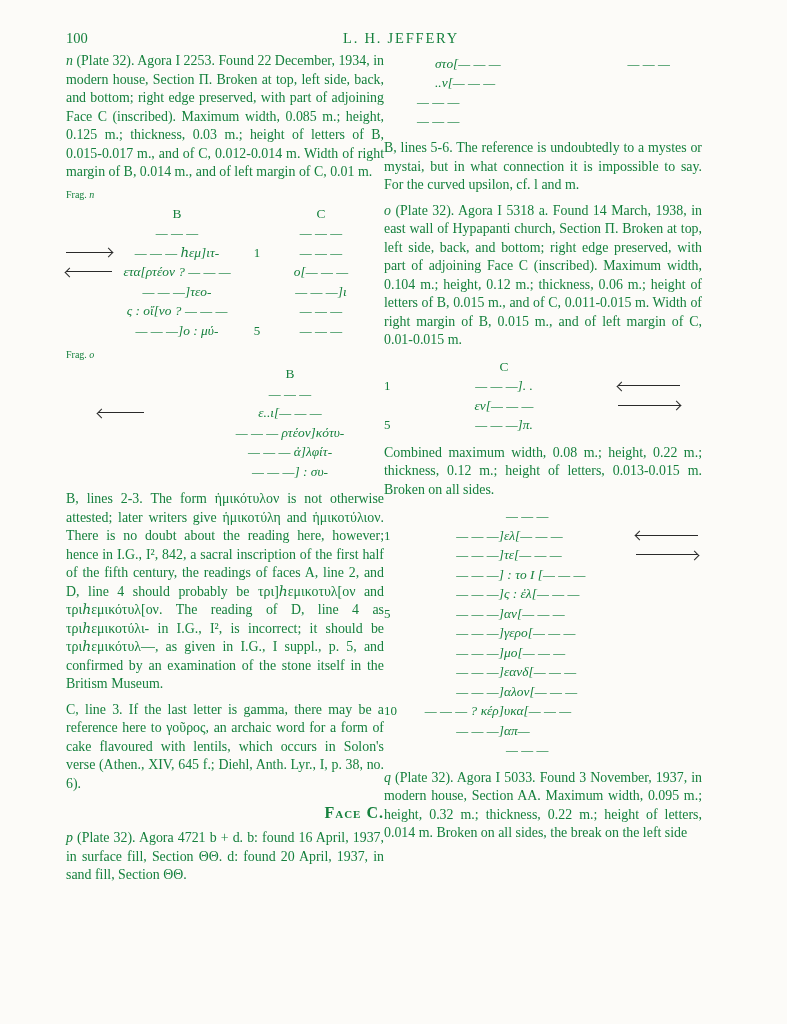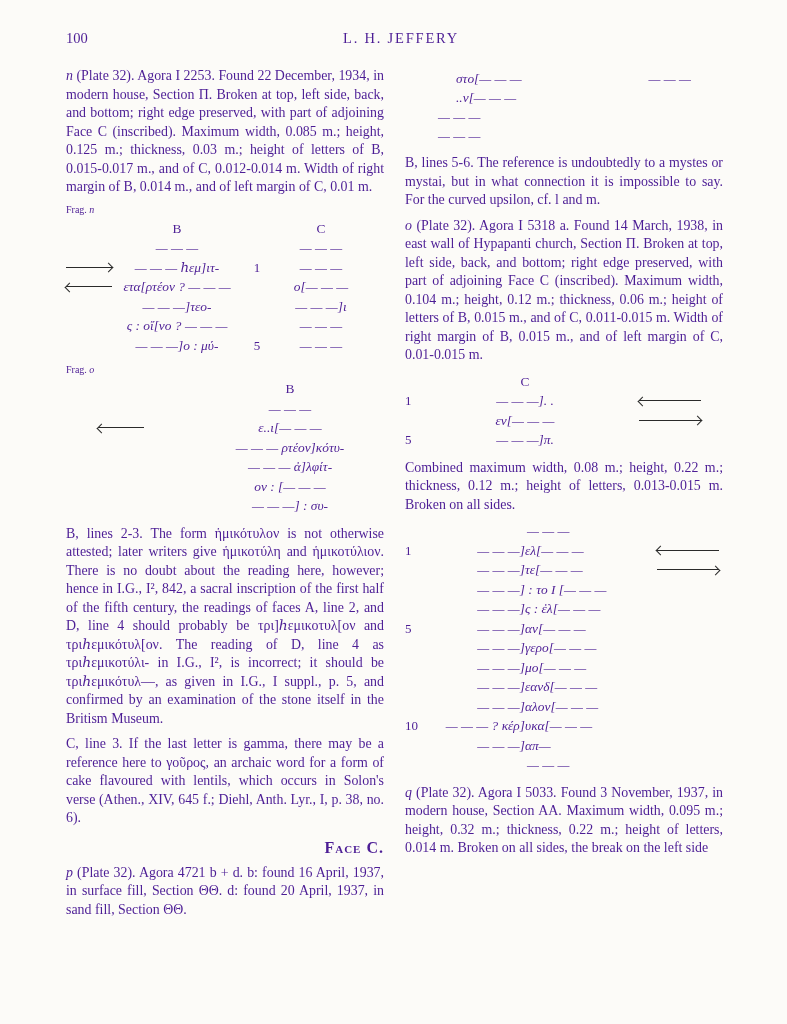--- a/index.html
+++ b/index.html
@@ -1,25 +1,25 @@
 <!DOCTYPE html>
 <html><head>
 <meta charset="utf-8">
 <style>
   * { box-sizing: border-box; }
   html,body { margin:0; padding:0; background:#ffffff; }
   .page {
-    width:787px; height:1024px; background:#fcfbf8; color:#4c1d95;
+    width:787px; height:1024px; background:#fcfbf8; color:#15803d;
     font-family:"Liberation Serif","DejaVu Serif",serif;
     padding:30px 64px 0 66px; position:relative; overflow:hidden;
   }
   .running-head { position:relative; height:22px; font-size:14.5px; }
   .pageno { position:absolute; left:0; top:0; }
   .headtitle { position:absolute; left:13px; right:0; text-align:center; letter-spacing:1.8px; }
-  .cols { display:flex; gap:21px; margin-top:15px; }
+  .cols { display:flex; }
   .col { width:318px; flex:0 0 318px; }
   p.just { margin:0 0 7px; text-align:justify; font-size:13.9px; line-height:18.5px; }
   .lead { font-style:italic; }
   .fraglabel { margin:5px 0 4px; font-size:10px; }
   .fraglabel i { font-style:italic; }
   .sechead { text-align:right; font-size:16px; margin:11px 0 7px; font-variant:small-caps; letter-spacing:1px; font-weight:bold; }
 
   .frag { font-style:italic; font-size:13.4px; line-height:19px; margin:2px 0 9px; }
   .colhead { font-style:normal; }
   .numcell { font-style:normal; font-size:13px; }
@@ -154,24 +154,20 @@
         <div class="fo-row">
           <span class="fo-gut"></span>
           <span class="fo-text">— — — ρτέον]κότυ-</span>
         </div>
         <div class="fo-row">
           <span class="fo-gut"></span>
           <span class="fo-text">— — — ἀ]λφίτ-</span>
         </div>
         <div class="fo-row">
           <span class="fo-gut"></span>
-          <span class="fo-text">ον : [— — —</span>
-        </div>
-        <div class="fo-row">
-          <span class="fo-gut"></span>
           <span class="fo-text">— — —] : συ-</span>
         </div>
       </div>
 
       <p class="just">B, lines 2-3. The form ἡμικότυλον is not otherwise attested; later writers give ἡμικοτύλη and ἡμικοτύλιον. There is no doubt about the reading here, however; hence in I.G., I², 842, a sacral inscription of the first half of the fifth century, the readings of faces A, line 2, and D, line 4 should probably be τρι]ℎεμικοτυλ[ον and τριℎεμικότυλ[ον. The reading of D, line 4 as τριℎεμικοτύλι- in I.G., I², is incorrect; it should be τριℎεμικότυλ—, as given in I.G., I suppl., p. 5, and confirmed by an examination of the stone itself in the Britism Museum.</p>
 
       <p class="just">C, line 3. If the last letter is gamma, there may be a reference here to γοῦρος, an archaic word for a form of cake flavoured with lentils, which occurs in Solon's verse (Athen., XIV, 645 f.; Diehl, Anth. Lyr., I, p. 38, no. 6).</p>
 
       <h3 class="sechead">Face C.</h3>
 

